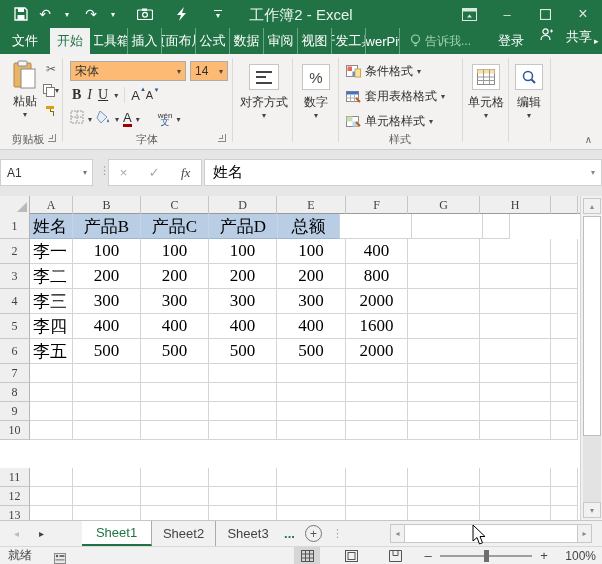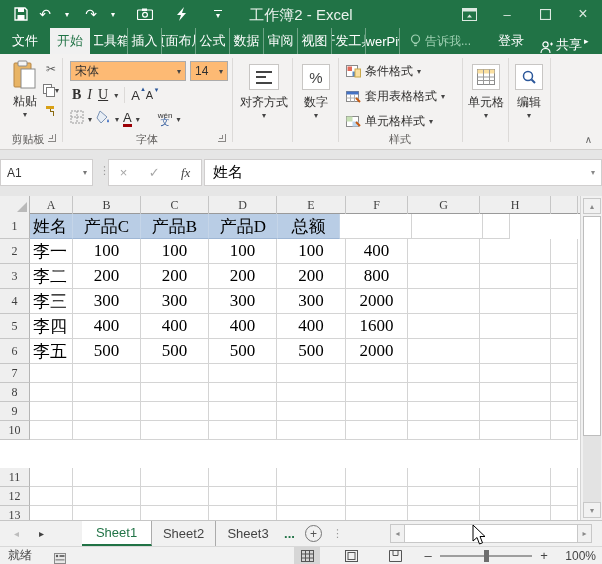--- a/index.html
+++ b/index.html
@@ -22,21 +22,21 @@
 
   
   .tabrow { position:absolute; left:0; top:28px; width:602px; height:26px; background:#217346; display:flex; align-items:stretch; }
   .tab-file { color:#fff; font-size:13px; padding:0 12px; display:flex; align-items:center; }
   .rtab { color:#fff; font-size:13px; width:34px; display:flex; align-items:center; justify-content:center;
           overflow:hidden; white-space:nowrap; border-right:1px solid rgba(255,255,255,0.35); }
   .rtab.first { margin-left:4px; }
   .rtab.active { background:#F1F1F1; color:#217346; border-right:none; width:40px; }
   .tellme { display:flex; align-items:center; gap:4px; color:#9FD0B2; font-size:12px; margin-left:10px; overflow:hidden; white-space:nowrap; width:74px; }
   .signin { color:#fff; font-size:13px; margin-left:14px; display:flex; align-items:center; }
-  .share { color:#fff; font-size:13px; margin-left:16px; display:flex; align-items:flex-end; gap:3px; }
+  .share { color:#fff; font-size:13px; margin-left:16px; display:flex; align-items:flex-start; gap:13px; }
   .tab-overflow { color:#fff; font-size:9px; display:flex; align-items:center; margin-left:2px; }
 
   
   .ribbon { position:absolute; left:0; top:54px; width:602px; height:96px; background:#F3F2F1; border-bottom:1px solid #D2D0CE; }
   .vsep { position:absolute; top:4px; height:84px; width:1px; background:#DCDAD8; }
   .grp-label { position:absolute; font-size:11px; color:#605E5C; text-align:center; top:78px; }
   .launcher { position:absolute; width:8px; height:8px; border-right:1px solid #8A8886; border-bottom:1px solid #8A8886; top:80px; }
   .launcher::before { content:""; position:absolute; right:2px; bottom:2px; width:3px; height:3px; border-right:1px solid #8A8886; border-bottom:1px solid #8A8886; }
   .caret { font-size:8px; color:#444; }
   .rib-ico-box { border:1px solid #C8C6C4; background:#fff; display:flex; align-items:center; justify-content:center; }
@@ -409,22 +409,22 @@
         <div class="colhdr" style="width: 69px;">E</div>
         <div class="colhdr" style="width: 62px;">F</div>
         <div class="colhdr" style="width: 72px;">G</div>
         <div class="colhdr" style="width: 71px;">H</div>
         <div class="colhdr" style="width: 27px;"></div>
       </div>
     <div id="grid-rows">
         <div class="grow" style="height: 25px;">
           <div class="rowhdr">1</div>
           <div class="cell left hl" style="width: 43px;">姓名</div>
+          <div class="cell hl" style="width: 68px;">产品B</div>
           <div class="cell hl" style="width: 68px;">产品C</div>
-          <div class="cell hl" style="width: 68px;">产品B</div>
           <div class="cell hl" style="width: 69px;">产品D</div>
           <div class="cell hl" style="width: 62px;">总额</div>
           <div class="cell" style="width: 72px;"></div>
           <div class="cell" style="width: 71px;"></div>
           <div class="cell" style="width: 27px;"></div>
         </div>
         <div class="grow" style="height: 25px;">
           <div class="rowhdr">2</div>
           <div class="cell left" style="width: 43px;">李一</div>
           <div class="cell" style="width: 68px;">100</div>

